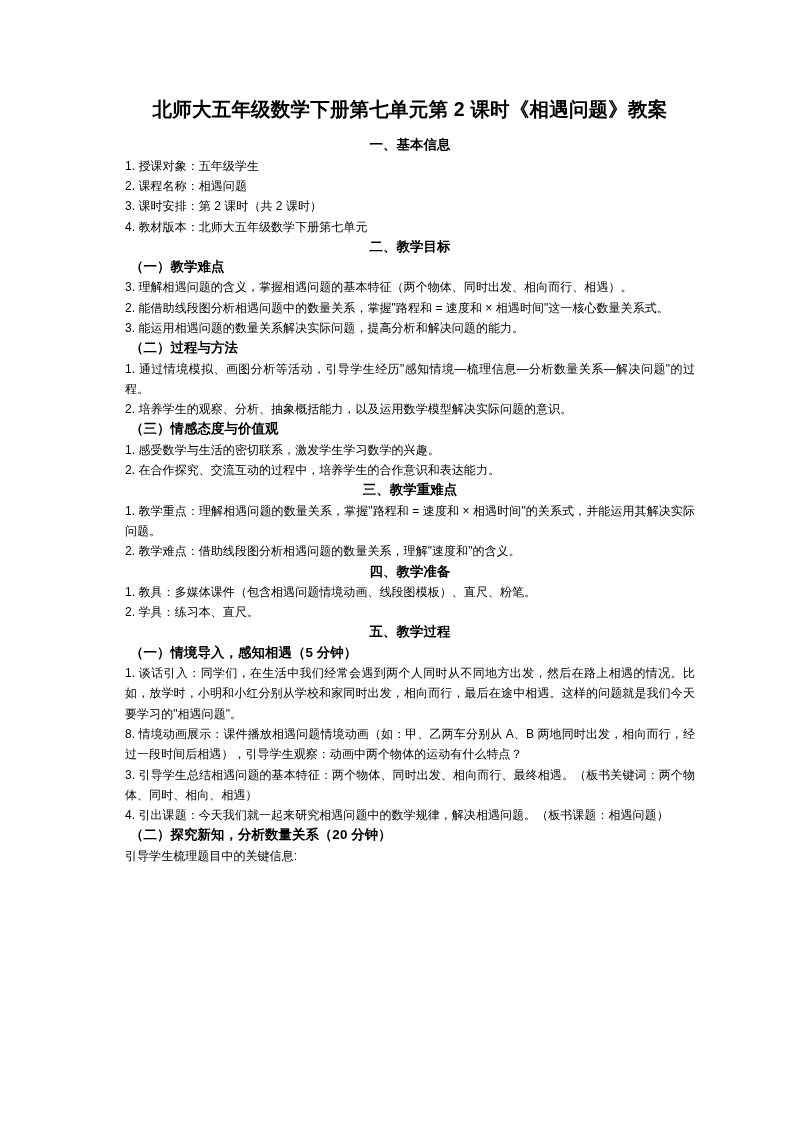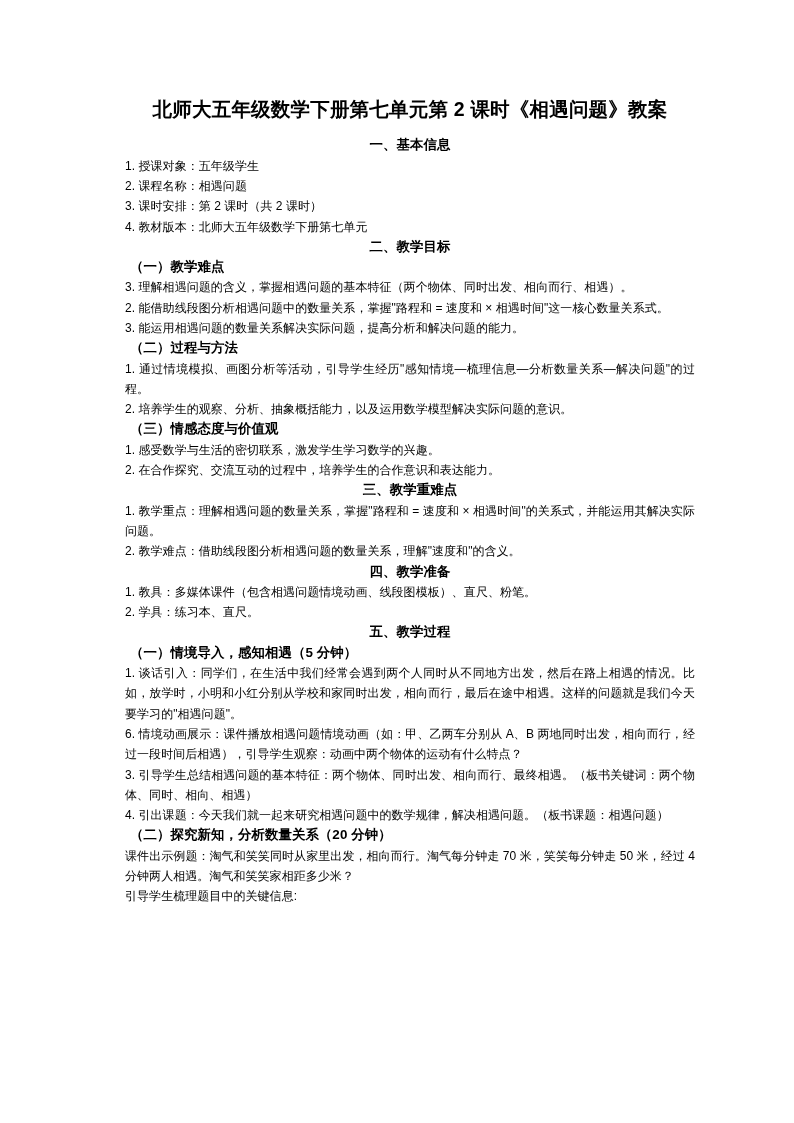--- a/index.html
+++ b/index.html
@@ -100,21 +100,20 @@
         <p class="para">2. 在合作探究、交流互动的过程中，培养学生的合作意识和表达能力。</p>
         <p class="h-major">三、教学重难点</p>
         <p class="para">1. 教学重点：理解相遇问题的数量关系，掌握"路程和 = 速度和 × 相遇时间"的关系式，并能运用其解决实际问题。</p>
         <p class="para">2. 教学难点：借助线段图分析相遇问题的数量关系，理解"速度和"的含义。</p>
         <p class="h-major">四、教学准备</p>
         <p class="para">1. 教具：多媒体课件（包含相遇问题情境动画、线段图模板）、直尺、粉笔。</p>
         <p class="para">2. 学具：练习本、直尺。</p>
         <p class="h-major">五、教学过程</p>
         <p class="h-sub">（一）情境导入，感知相遇（5 分钟）</p>
         <p class="para">1. 谈话引入：同学们，在生活中我们经常会遇到两个人同时从不同地方出发，然后在路上相遇的情况。比如，放学时，小明和小红分别从学校和家同时出发，相向而行，最后在途中相遇。这样的问题就是我们今天要学习的"相遇问题"。</p>
-        <p class="para">6. 情境动画展示：课件播放相遇问题情境动画（如：甲、乙两车分别从 A、B 两地同时出发，相向而行，经过一段时间后相遇），引导学生观察：动画中两个物体的运动有什么特点？</p>
+        <p class="para">8. 情境动画展示：课件播放相遇问题情境动画（如：甲、乙两车分别从 A、B 两地同时出发，相向而行，经过一段时间后相遇），引导学生观察：动画中两个物体的运动有什么特点？</p>
         <p class="para">3. 引导学生总结相遇问题的基本特征：两个物体、同时出发、相向而行、最终相遇。（板书关键词：两个物体、同时、相向、相遇）</p>
         <p class="para">4. 引出课题：今天我们就一起来研究相遇问题中的数学规律，解决相遇问题。（板书课题：相遇问题）</p>
         <p class="h-sub">（二）探究新知，分析数量关系（20 分钟）</p>
-        <p class="para">课件出示例题：淘气和笑笑同时从家里出发，相向而行。淘气每分钟走 70 米，笑笑每分钟走 50 米，经过 4 分钟两人相遇。淘气和笑笑家相距多少米？</p>
         <p class="para">引导学生梳理题目中的关键信息:</p>
       </div>
   </div>
 </div>
 
 </body></html>

